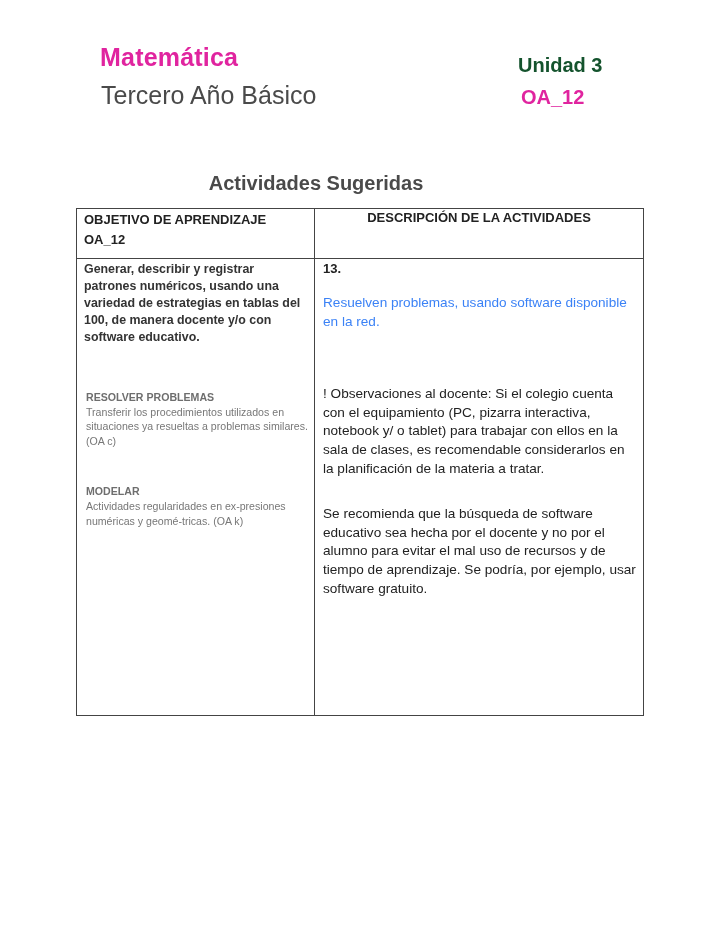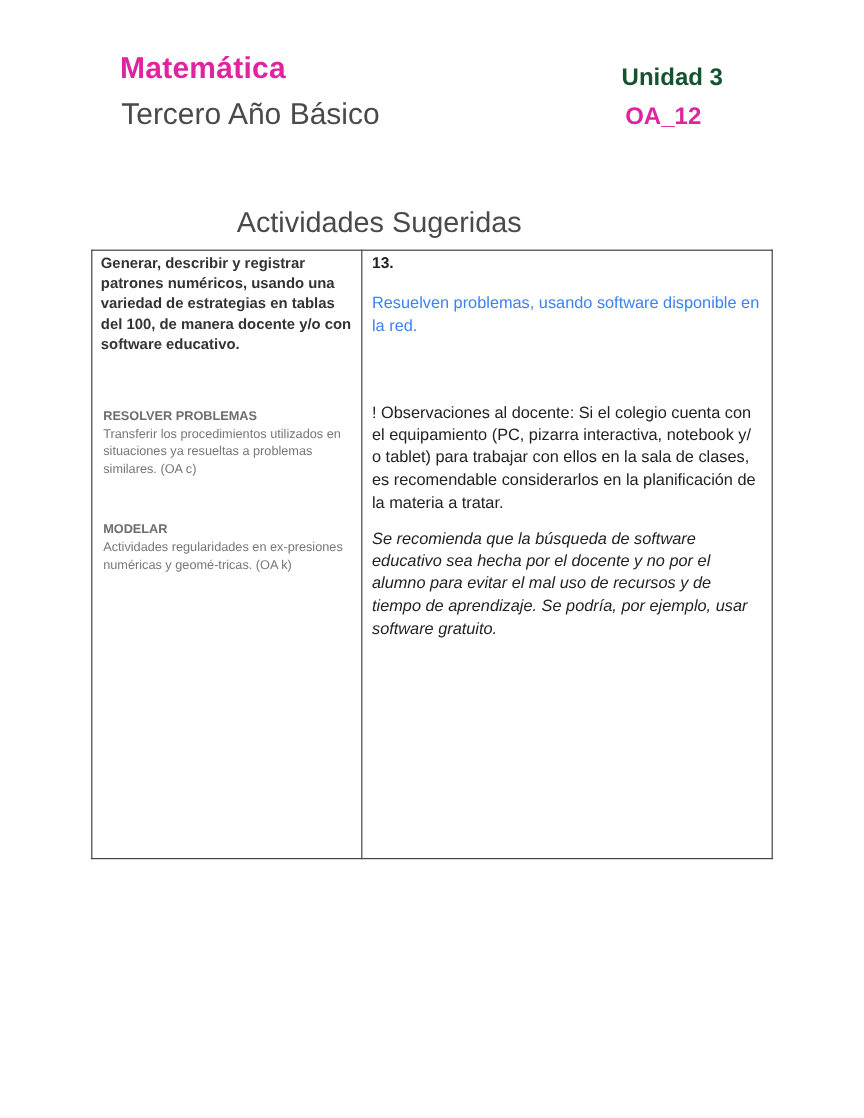--- a/index.html
+++ b/index.html
@@ -18,21 +18,21 @@
     .unit {
       position: absolute; left: 518px; top: 54px;
       font-size: 20px; font-weight: bold; color: #14532d;
     }
     .oa {
       position: absolute; left: 521px; top: 86px;
       font-size: 20px; font-weight: bold; color: #e0249f;
     }
     .section-title {
       position: absolute; left: 0; width: 632px; top: 172px; text-align: center;
-      font-size: 24px; font-weight: normal; color: #4a4a4a;
+      font-size: 20px; font-weight: bold; color: #4a4a4a;
     }
     table.act {
       position: absolute; left: 76px; top: 208px;
       width: 568px; height: 508px; border-collapse: collapse;
       table-layout: fixed;
     }
     table.act td {
       border: 1px solid #444; vertical-align: top; padding: 0;
     }
     .col-left { width: 224px; }
@@ -51,34 +51,41 @@
     .skills {
       margin-top: 44px; padding: 0 6px 0 9px;
       font-size: 10.6px; color: #777; line-height: 14.6px;
     }
     .skill-title { font-weight: bold; color: #6e6e6e; margin-top: 32px; }
     .skill-gap { height: 4px; }
     .right-cell { padding: 1px 6px 0 8px !important; }
     .act-num { font-size: 13px; font-weight: bold; color: #222; line-height: 18px; }
     .act-desc { font-size: 13.6px; color: #3b82f6; line-height: 18.6px; margin-top: 16px; }
     .obs { font-size: 13.6px; color: #222; line-height: 18.6px; margin-top: 54px; }
-    .rec { font-size: 13.6px; font-style: italic; color: #222; line-height: 18.6px; margin-top: 12px; }
+    .rec { font-size: 13.6px; color: #222; line-height: 18.6px; margin-top: 27px; }
   </style>
 </head>
 <body>
 
 <div class="title-main">Matemática</div>
 <div class="title-sub">Tercero Año Básico</div>
 <div class="unit">Unidad 3</div>
 <div class="oa">OA_12</div>
 
 <div class="section-title">Actividades Sugeridas</div>
 
 <table class="act">
   <tbody>
+      <tr>
+    <td class="col-left hdr-left">
+      <div>OBJETIVO DE APRENDIZAJE</div>
+      <div>OA_12</div>
+    </td>
+    <td class="hdr-right">DESCRIPCIÓN DE LA ACTIVIDADES</td>
+  </tr>
   <tr>
     <td class="col-left">
       <div class="objective">Generar, describir y registrar patrones numéricos, usando una variedad de estrategias en tablas del 100, de manera docente y/o con software educativo.</div>
       <div class="skills">
         <div class="skill-title">RESOLVER PROBLEMAS</div>
         <div>Transferir los procedimientos utilizados en situaciones ya resueltas a problemas similares. (OA c)</div>
         <div class="skill-gap"></div>
         <div class="skill-title">MODELAR</div>
         <div>Actividades regularidades en ex-presiones numéricas y geomé-tricas. (OA k)</div>
       </div>

